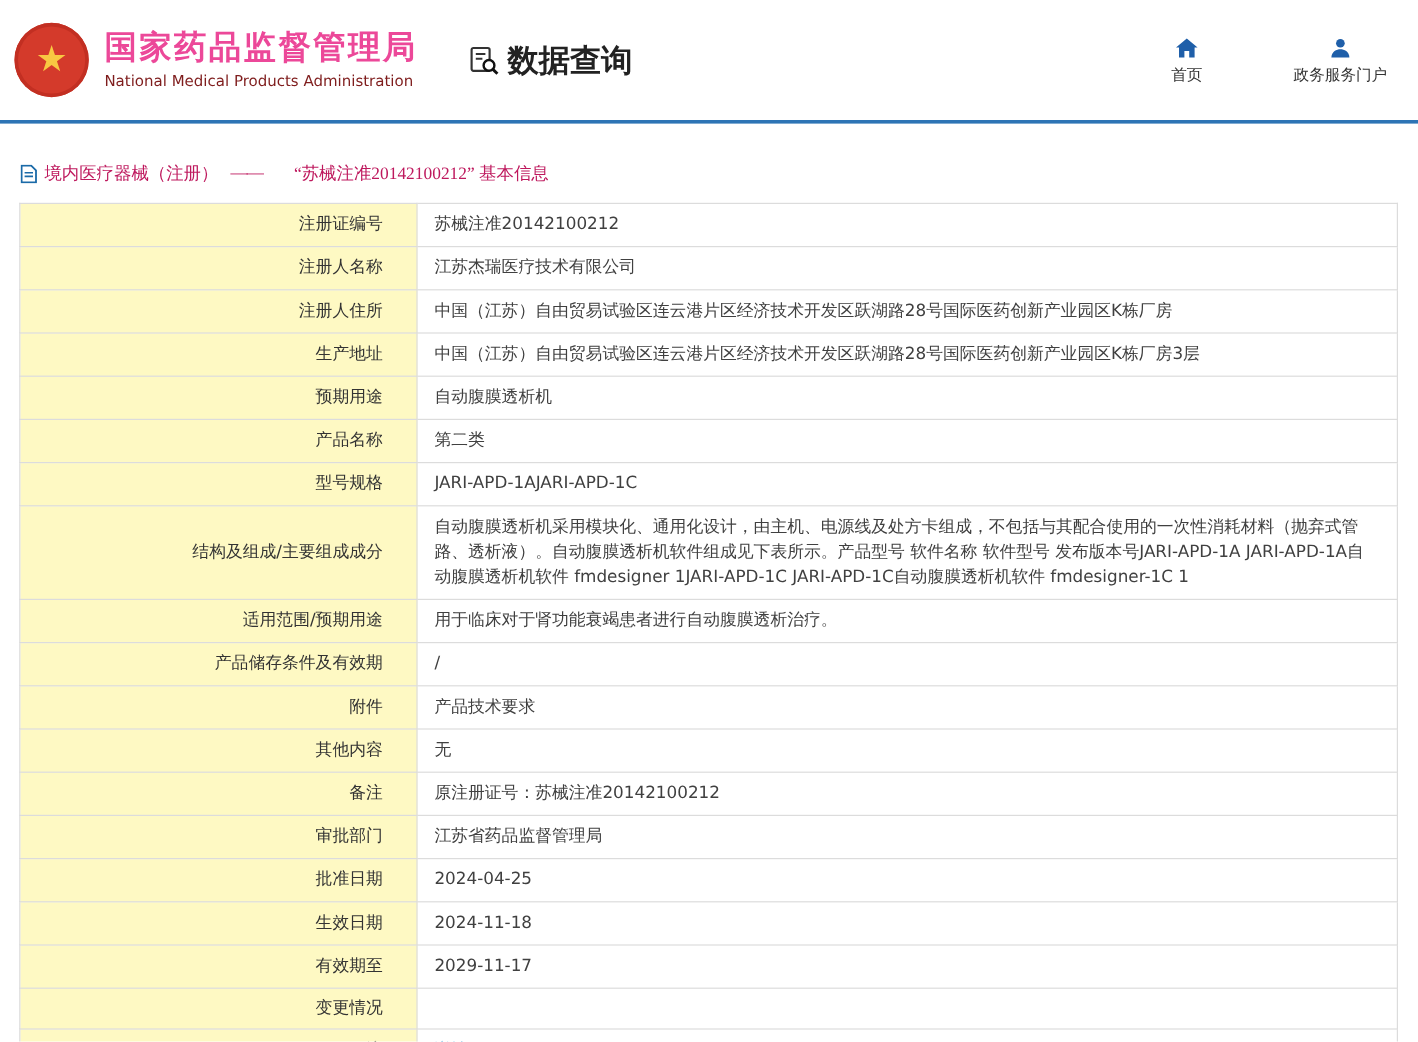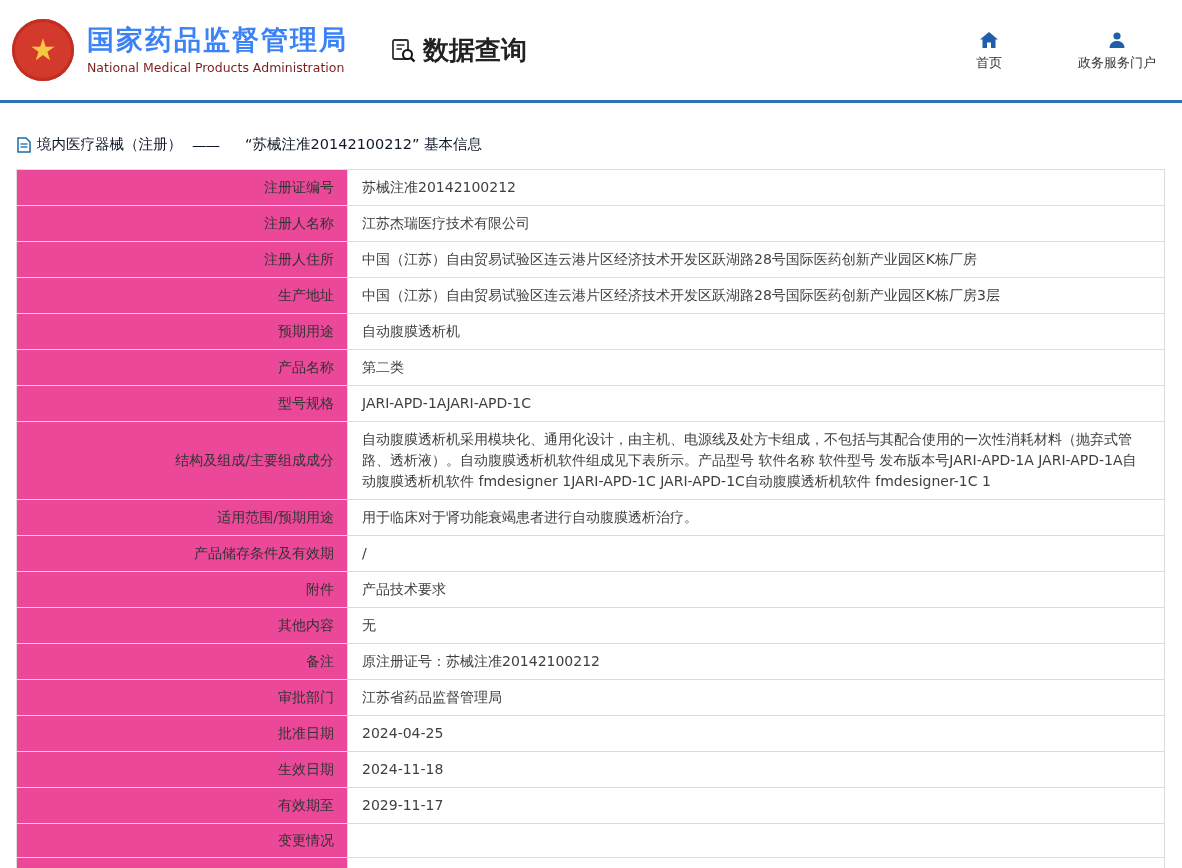--- a/index.html
+++ b/index.html
@@ -5,40 +5,40 @@
   * { margin:0; padding:0; box-sizing:border-box; }
   html,body { width:1182px; height:868px; overflow:hidden; background:#ffffff;
     font-family:"DejaVu Sans","Liberation Sans",sans-serif; }
 
   
   .header { height:100px; display:flex; align-items:center; padding:0 26px 0 12px; background:#fff; }
   .emblem { width:62px; height:62px; border-radius:50%; background:#d43a2b; flex:0 0 auto;
     display:flex; align-items:center; justify-content:center; box-shadow:inset 0 0 0 3px #c22f22; }
   .emblem .star { color:#f8c842; font-size:30px; line-height:1; }
   .org { margin-left:13px; }
-  .org-cn { color:#3b82f6; font-size:27px; font-weight:bold; letter-spacing:2px; line-height:1.1;text-align:right; }
+  .org-cn { color:#ec4899; font-size:27px; font-weight:bold; letter-spacing:2px; line-height:1.1;text-align:right; }
   .org-en { color:#7f1d1d; font-size:12.5px; margin-top:5px; }
   .data-query { display:flex; align-items:center; margin-left:42px; color:#222; font-size:26px; font-weight:600; cursor:pointer; }
   .data-query svg { margin-right:6px; }
   .top-nav { margin-left:auto; display:flex; gap:65px; }
   .nav-item { display:flex; flex-direction:column; align-items:center; font-size:13px; color:#333; cursor:pointer; min-width:48px; }
   .nav-item .nav-icon { height:20px; margin-bottom:5px; display:flex; align-items:flex-end; }
   .blue-line { height:3px; background:#2d74b5; }
 
   
-  .crumb { margin:32px 17px 15px 17px; display:flex; align-items:center; color:#0f172a; font-size:14.5px; }
+  .crumb { margin:32px 17px 15px 17px; display:flex; align-items:center; color:#be185d; font-size:14.5px;font-family:Liberation Serif, serif; }
   .crumb .doc-icon { margin-right:6px; display:flex; }
   .crumb .dash { margin:0 10px; letter-spacing:-1px; }
   .crumb .crumb-title { font-weight:500;margin-left:16px; }
 
   
   .info-table { display:table; width:1149px; margin:0 16px; border-collapse:collapse; }
   .trow { display:table-row; }
-  .cell-label { display:table-cell; width:331px; background:#ec4899; border:1px solid #dcdcdc;
-    text-align:right; vertical-align:middle; padding:7px 13px; font-size:14px; color:#333; line-height:19px; }
+  .cell-label { display:table-cell; width:331px; background:#fef9c3; border:1px solid #dcdcdc;
+    text-align:right; vertical-align:middle; padding:7px 28px; font-size:14px; color:#333; line-height:19px; }
   .cell-value { display:table-cell; border:1px solid #dcdcdc; background:#fff;
     vertical-align:middle; padding:7px 14px; font-size:14px; color:#404040; line-height:21px; }
   .detail-link { color:#2490d0; text-decoration:none; cursor:pointer; }
 </style>
 </head>
 <body>
 
 <div class="header">
   <div class="emblem">
     <span class="star">★</span>

